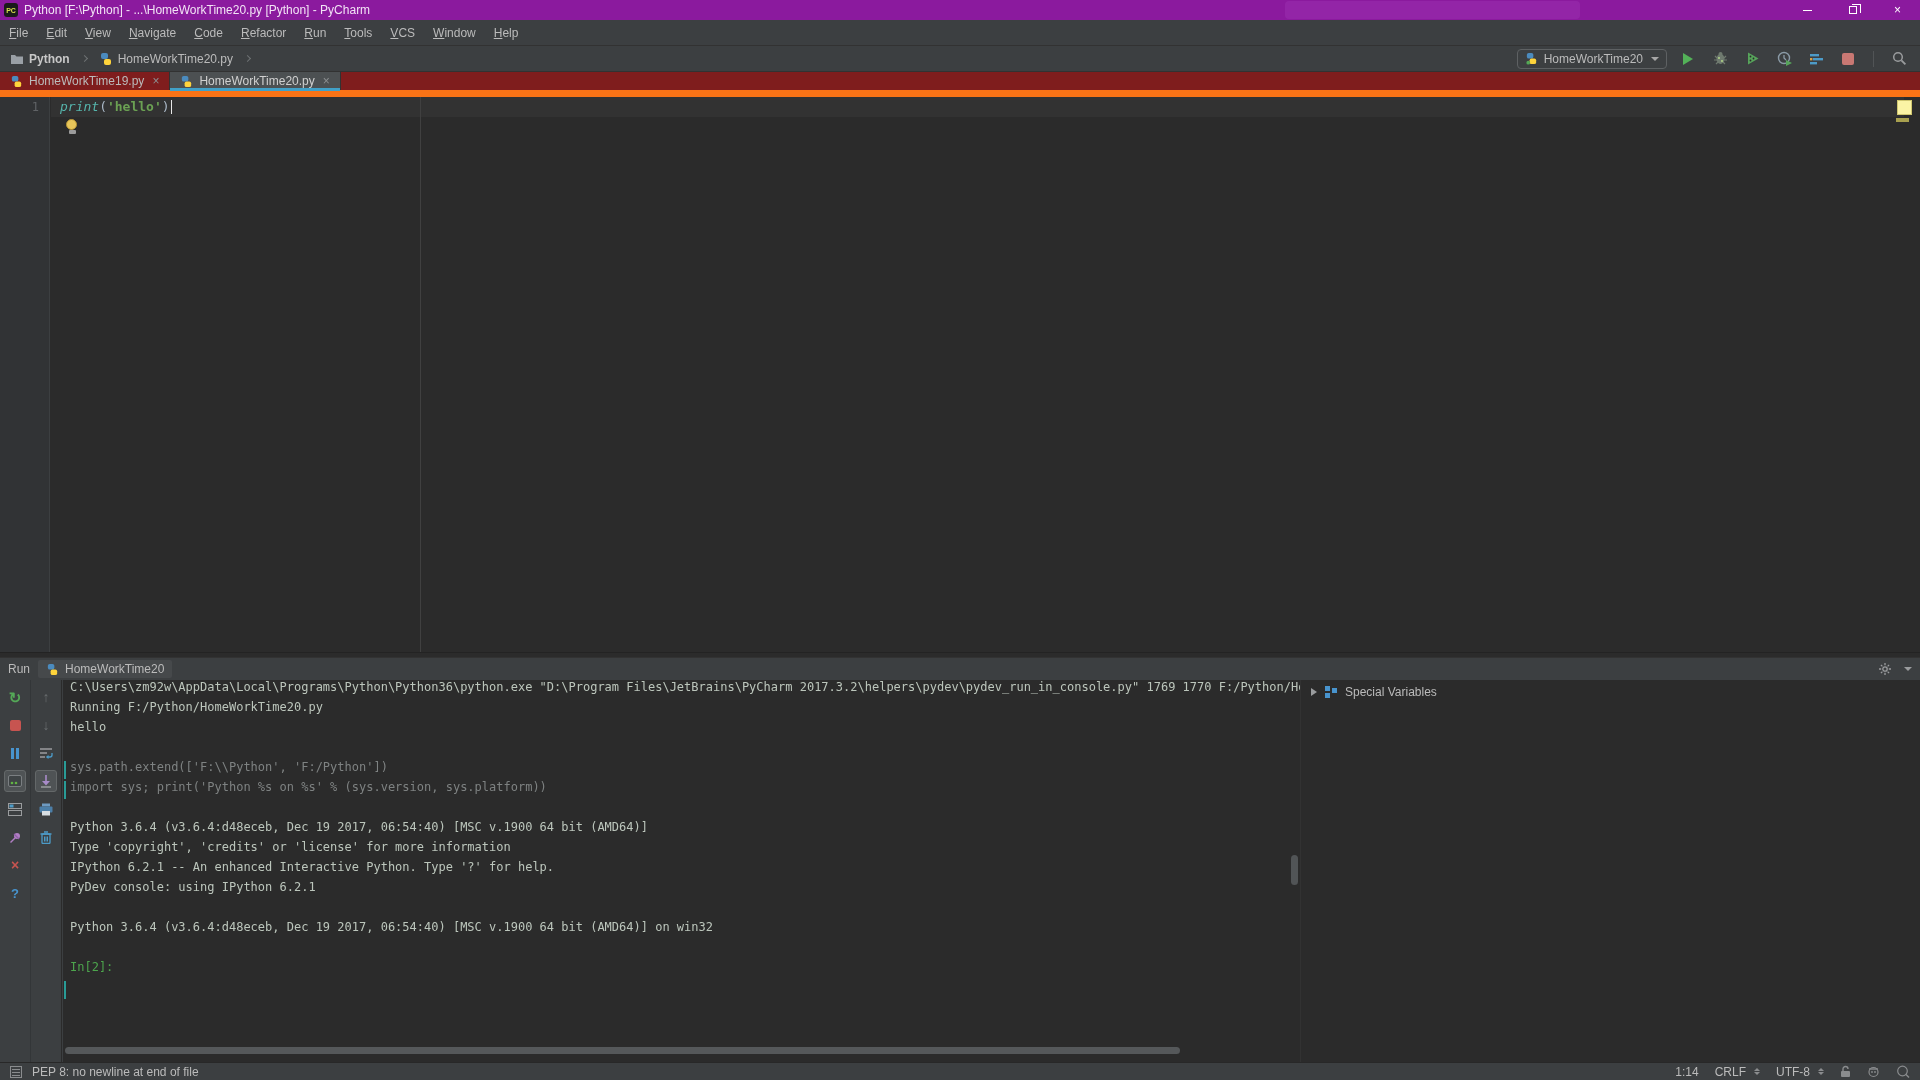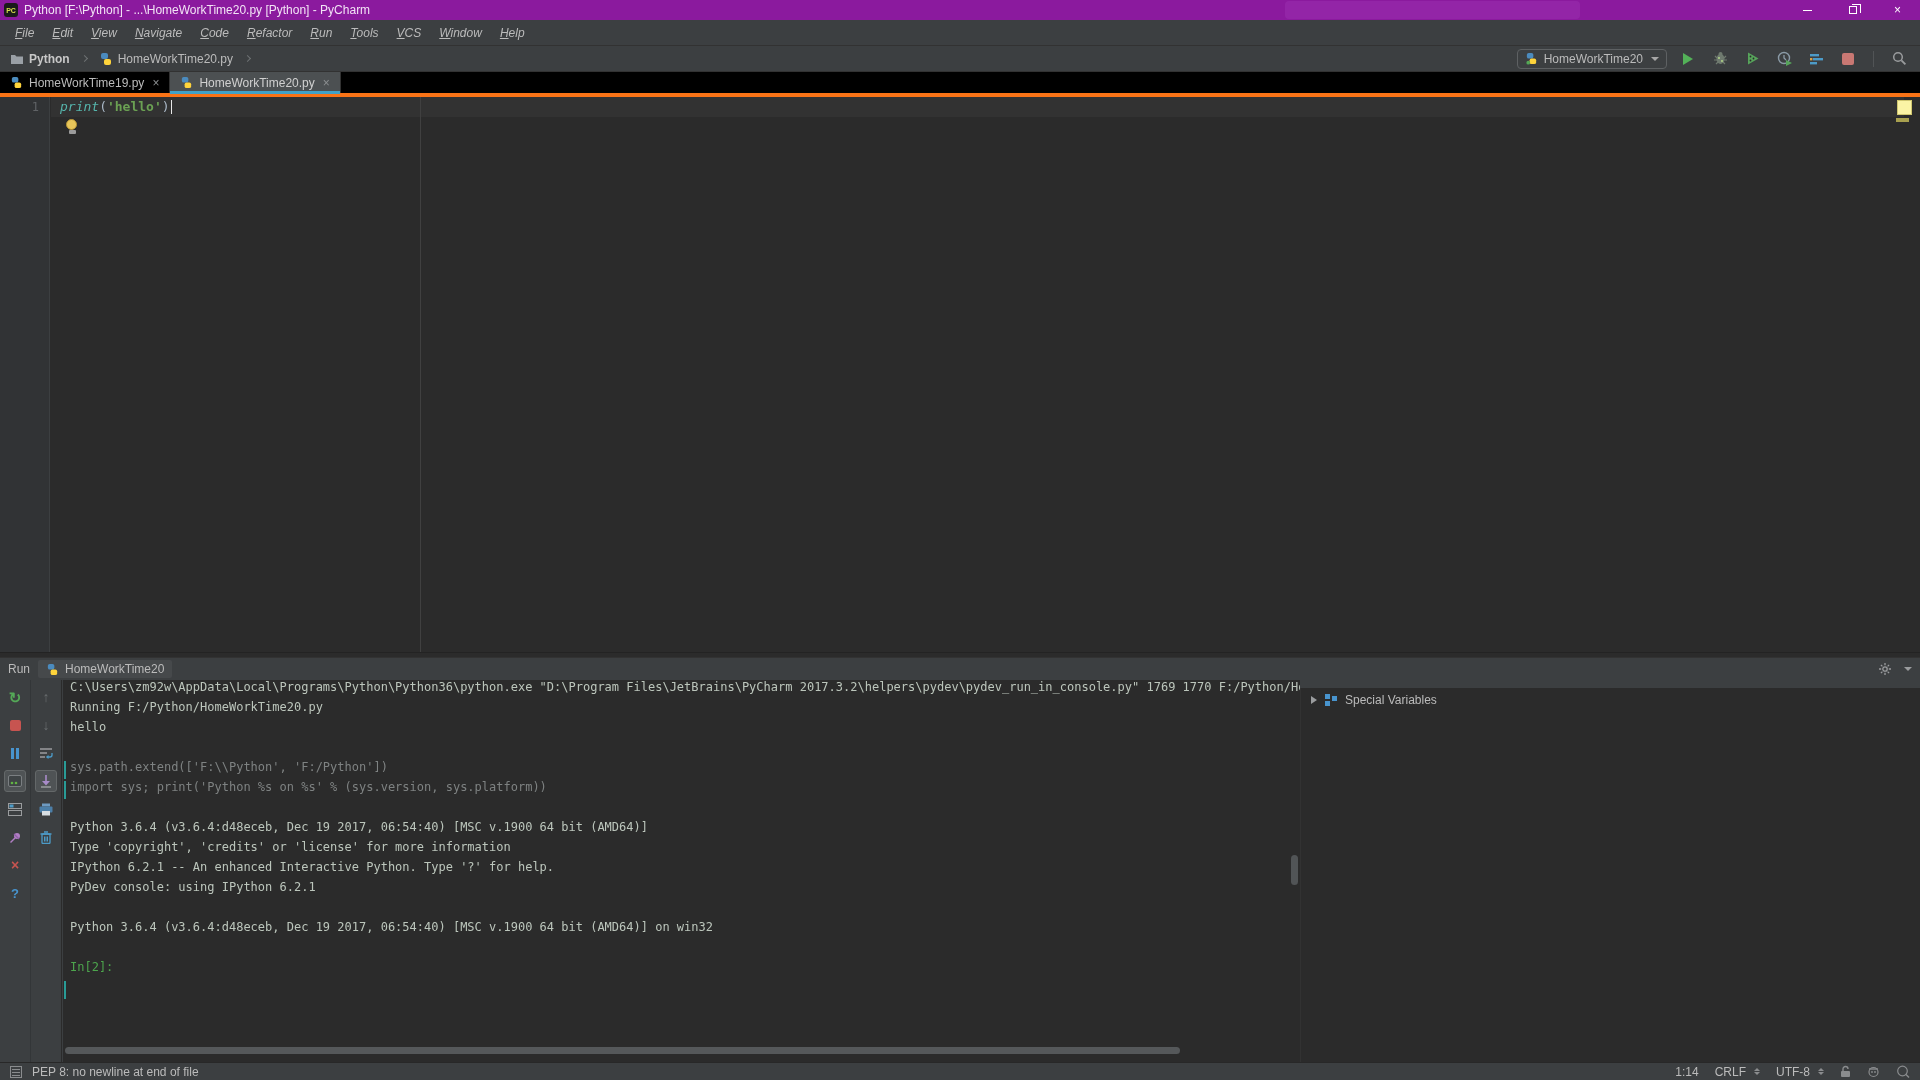--- a/index.html
+++ b/index.html
@@ -16,21 +16,21 @@
              font-size:7px; font-weight:bold; display:flex; align-items:center; justify-content:center; margin-right:6px; }
   .title-text { color:#F2E3F5; font-size:12px; }
   .win-controls { position:absolute; right:0; top:0; height:20px; display:flex; }
   .win-btn { width:45px; height:20px; display:flex; align-items:center; justify-content:center; color:#FFFFFF; font-size:12px; }
   .glyph-min { width:9px; height:1px; background:#fff; display:block; }
   .glyph-max { width:8px; height:8px; border:1px solid #fff; position:relative; display:block; }
   .glyph-max:before { content:""; position:absolute; left:2px; top:-3px; width:8px; height:8px; border:1px solid #fff; border-bottom:none; border-left:none; }
 
   
   .menubar { position:absolute; left:0; top:20px; width:1920px; height:26px; background:#3C3F41;
-             display:flex; align-items:center; padding-left:6px; border-bottom:1px solid #323232;font-style:italic; }
+             display:flex; align-items:center; border-bottom:1px solid #323232; }
   .menu-item { color:#BBBBBB; font-size:12px; padding:4px 9px; cursor:default; }
   .menu-item::first-letter { text-decoration:underline; }
 
   
   .navbar { position:absolute; left:0; top:46px; width:1920px; height:26px; background:#3C3F41;
             display:flex; align-items:center; padding:0 10px; border-bottom:1px solid #323232; }
   .crumb { display:flex; align-items:center; gap:5px; color:#BBBBBB; font-size:12px; }
   .crumb b { color:#C8C8C8; }
   .crumb-sep { width:5px; height:5px; border-top:1.5px solid #6E7173; border-right:1.5px solid #6E7173;
                transform:rotate(45deg); margin:0 7px; }
@@ -38,21 +38,21 @@
   .run-combo { display:flex; align-items:center; gap:6px; border:1px solid #5E6163; border-radius:4px;
                height:20px; padding:0 7px; color:#BBBBBB; font-size:12px; background:#3C3F41; }
   .dd-arrow { width:0; height:0; border-left:4px solid transparent; border-right:4px solid transparent;
               border-top:4px solid #A7A7A7; margin-left:2px; }
   .tbtn { width:22px; height:20px; display:flex; align-items:center; justify-content:center; }
   .play { width:0; height:0; border-left:10px solid #53B158; border-top:6px solid transparent; border-bottom:6px solid transparent; }
   .stop-sq { width:12px; height:12px; background:#C97873; border-radius:2px; }
   .tool-sep { width:1px; height:16px; background:#515456; margin:0 4px; }
 
   
-  .tabbar { position:absolute; left:0; top:72px; width:1920px; height:25px; background:#000000; display:flex; border-bottom:4px solid #f97316; }
+  .tabbar { position:absolute; left:0; top:72px; width:1920px; height:25px; background:#7f1d1d; display:flex; border-bottom:7px solid #f97316; }
   .tab { display:flex; align-items:center; gap:6px; padding:0 10px; font-size:12px; color:#BBBBBB;
          border-right:1px solid #323232; position:relative; }
   .tab.active { background:#4C5052; color:#D0D0D0; }
   .tab.active:after { content:""; position:absolute; left:0; right:0; bottom:-1px; height:3px; background:#41A1C8; }
   .tab-close { color:#8C8F91; font-size:12px; margin-left:2px; }
 
   
   .editor { position:absolute; left:0; top:97px; width:1920px; height:555px; background:#2B2B2B; }
   .gutter { position:absolute; left:0; top:0; width:50px; height:100%; background:#313335; border-right:1px solid #3C3F41; }
   .lineno { position:absolute; right:10px; top:3px; color:#606366; font:12px "DejaVu Sans Mono", monospace; }
@@ -97,21 +97,21 @@
   .console { position:absolute; left:63px; top:0; right:620px; bottom:0; background:#2B2B2B; overflow:hidden; }
   .cline { height:20px; line-height:20px; padding-left:7px; font:12px "DejaVu Sans Mono", monospace;
            white-space:pre; overflow:hidden; position:relative; }
   .cline.sys, .cline.out, .cline.banner { color:#BCC6BC; }
   .cline.in { color:#7E8282; }
   .cline.prompt { color:#4DA54D; }
   .cline.marked:before { content:""; position:absolute; left:1px; top:1px; bottom:1px; width:2px; background:#299B96; }
   .hscroll { position:absolute; left:2px; bottom:8px; width:1115px; height:7px; background:#55585A; border-radius:4px; }
   .vscroll { position:absolute; right:2px; top:175px; width:7px; height:30px; background:#515456; border-radius:4px; }
 
-  .varspanel { position:absolute; right:0; top:0; width:620px; bottom:0; background:#2B2B2B; border-left:1px solid #323232;margin-top:8px; }
+  .varspanel { position:absolute; right:0; top:0; width:620px; bottom:0; background:#2B2B2B; border-left:1px solid #323232; }
   .vars-header { display:flex; align-items:center; gap:8px; padding:5px 10px; color:#BBBBBB; font-size:12px; }
   .tri-right { width:0; height:0; border-top:4px solid transparent; border-bottom:4px solid transparent; border-left:6px solid #9A9C9E; }
   .vars-icon { position:relative; width:12px; height:12px; }
   .vars-icon i { position:absolute; background:#4894CE; }
   .vars-icon i:nth-child(1){ left:0; top:0; width:5px; height:5px; }
   .vars-icon i:nth-child(2){ left:7px; top:2px; width:5px; height:5px; }
   .vars-icon i:nth-child(3){ left:0; top:7px; width:5px; height:5px; }
 
   
   .statusbar { position:absolute; left:0; top:1062px; width:1920px; height:18px; background:#3C3F41;

